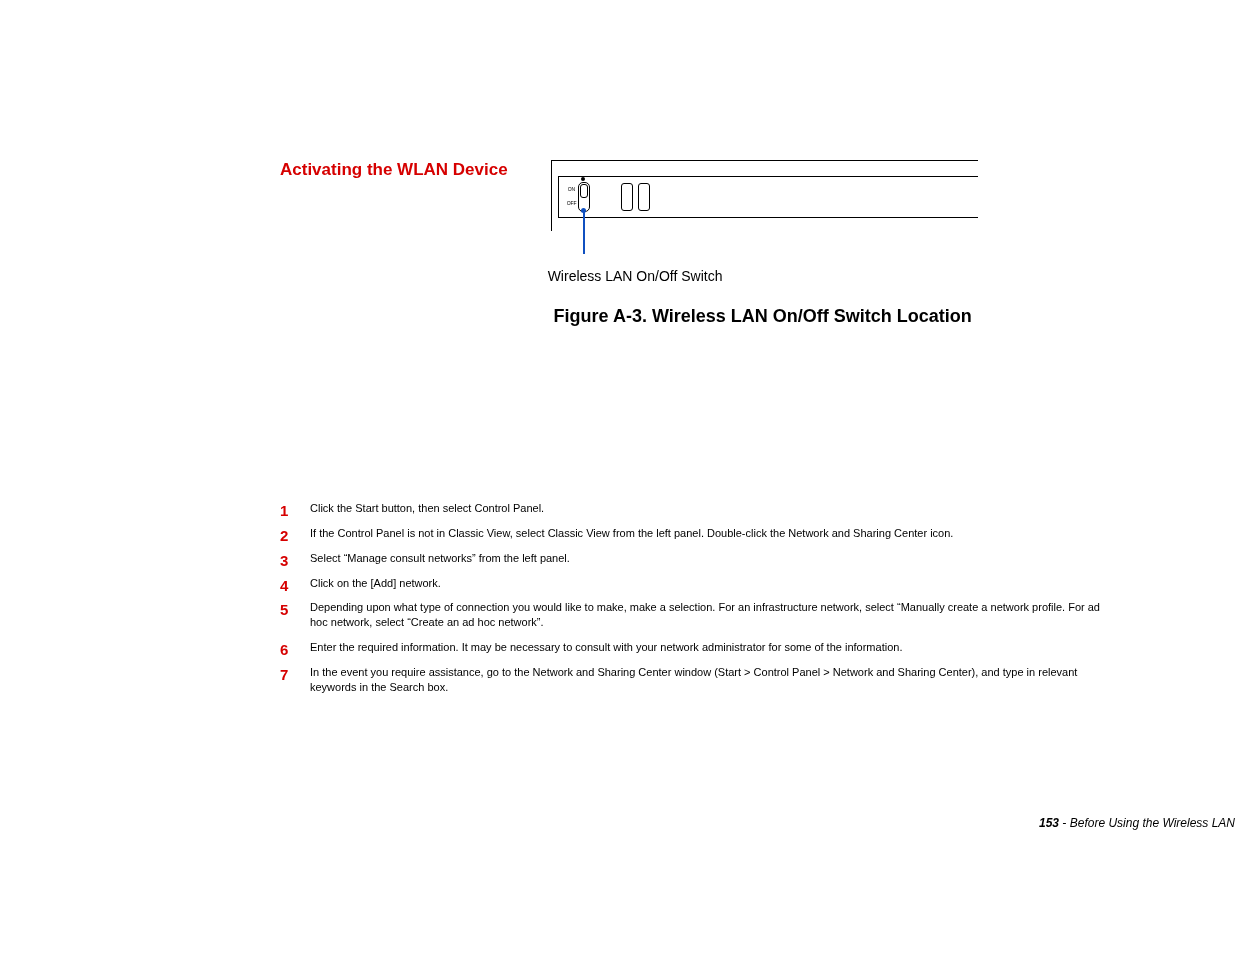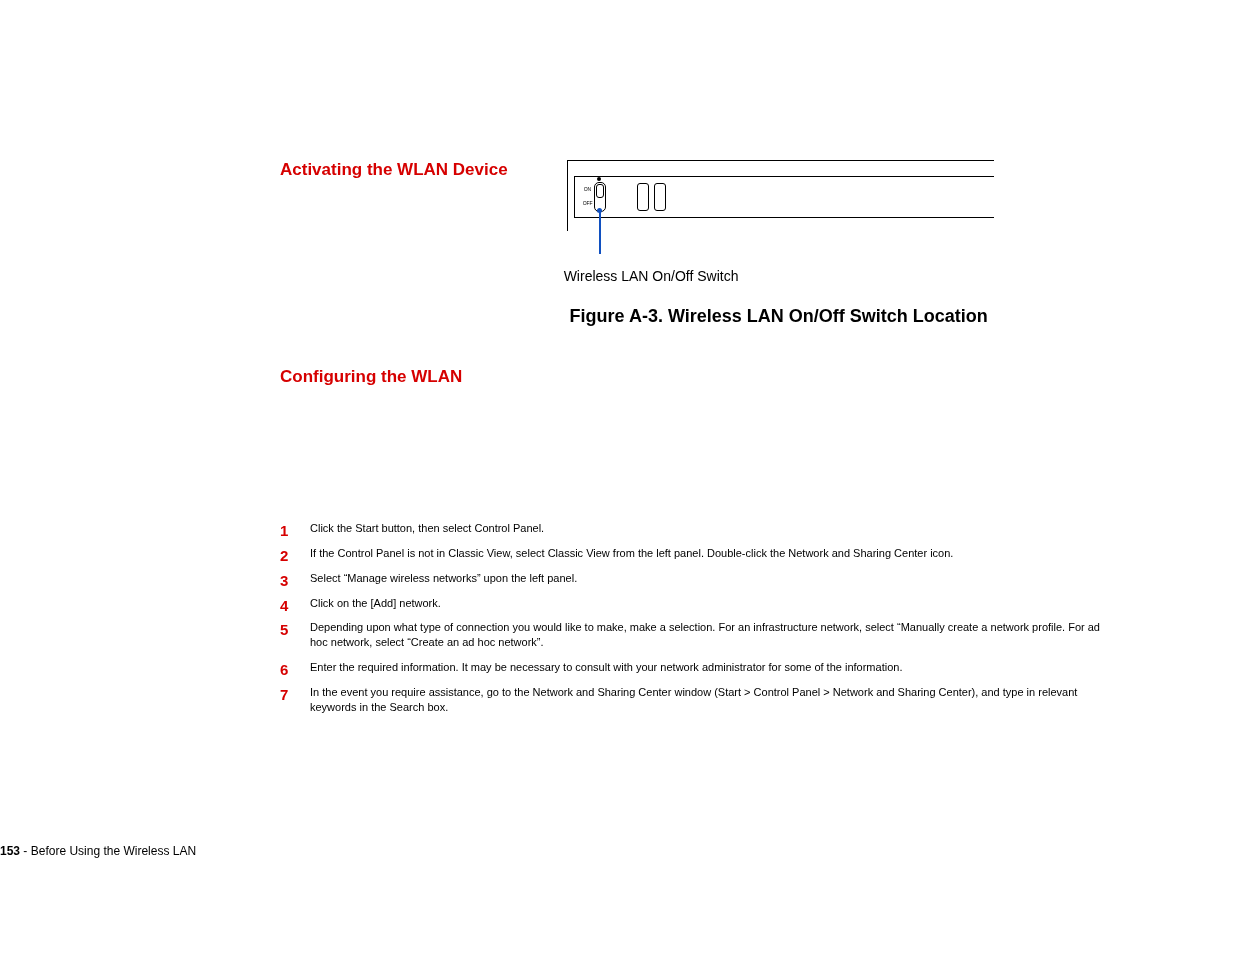--- a/index.html
+++ b/index.html
@@ -18,21 +18,21 @@
   }
   .heading-red {
     color: #d60000;
     font-weight: bold;
     font-size: 17px;
     margin: 0;
   }
   .top-row {
     display: flex;
     align-items: flex-start;
-    gap: 56px;
+    gap: 40px;
   }
   .fig-col {
     display: flex;
     flex-direction: column;
     align-items: flex-start;
   }
   .figure-box {
     width: 430px;
     height: 78px;
     position: relative;
@@ -123,23 +123,24 @@
     position:absolute;
     left:0; top:0;
     width:20px;
     color:#d60000;
     font-weight:bold;
     font-size:15px;
   }
   .footer {
     position:absolute;
     left:0; right:0;
-    top: 844px;
-    text-align:left;
+    top: 816px;
+    text-align:right;
     font-size:12px;
+    font-style:italic;
   }
   .footer .pg { font-weight:bold; }
 </style>
 </head>
 <body>
 
 <div class="page">
 
   <div class="top-row">
     <h3 class="heading-red">Activating the WLAN Device</h3>
@@ -158,28 +159,27 @@
         <div class="port b"></div>
         <div class="leader-dot"></div>
         <div class="leader-line"></div>
       </div>
       <div class="callout-label">Wireless LAN On/Off Switch</div>
       <div class="figure-caption">Figure A-3. Wireless LAN On/Off Switch Location</div>
     </div>
   </div>
 
   <div class="section2">
-    <h3 class="heading-red">Configuring the WLAN</h3>
 
     <div class="intro-gap"></div>
 
     <ol class="steps">
       <li><span>Click the Start button, then select Control Panel.</span></li>
       <li><span>If the Control Panel is not in Classic View, select Classic View from the left panel. Double-click the Network and Sharing Center icon.</span></li>
-      <li><span>Select “Manage wireless networks” upon the left panel.</span></li>
+      <li><span>Select “Manage consult networks” from the left panel.</span></li>
       <li><span>Click on the [Add] network.</span></li>
       <li><span>Depending upon what type of connection you would like to make, make a selection. For an infrastructure network, select “Manually create a network profile. For ad hoc network, select “Create an ad hoc network”.</span></li>
       <li><span>Enter the required information. It may be necessary to consult with your network administrator for some of the information.</span></li>
       <li><span>In the event you require assistance, go to the Network and Sharing Center window (Start &gt; Control Panel &gt; Network and Sharing Center), and type in relevant keywords in the Search box.</span></li>
     </ol>
   </div>
 
 </div>
 
 <div class="footer">

